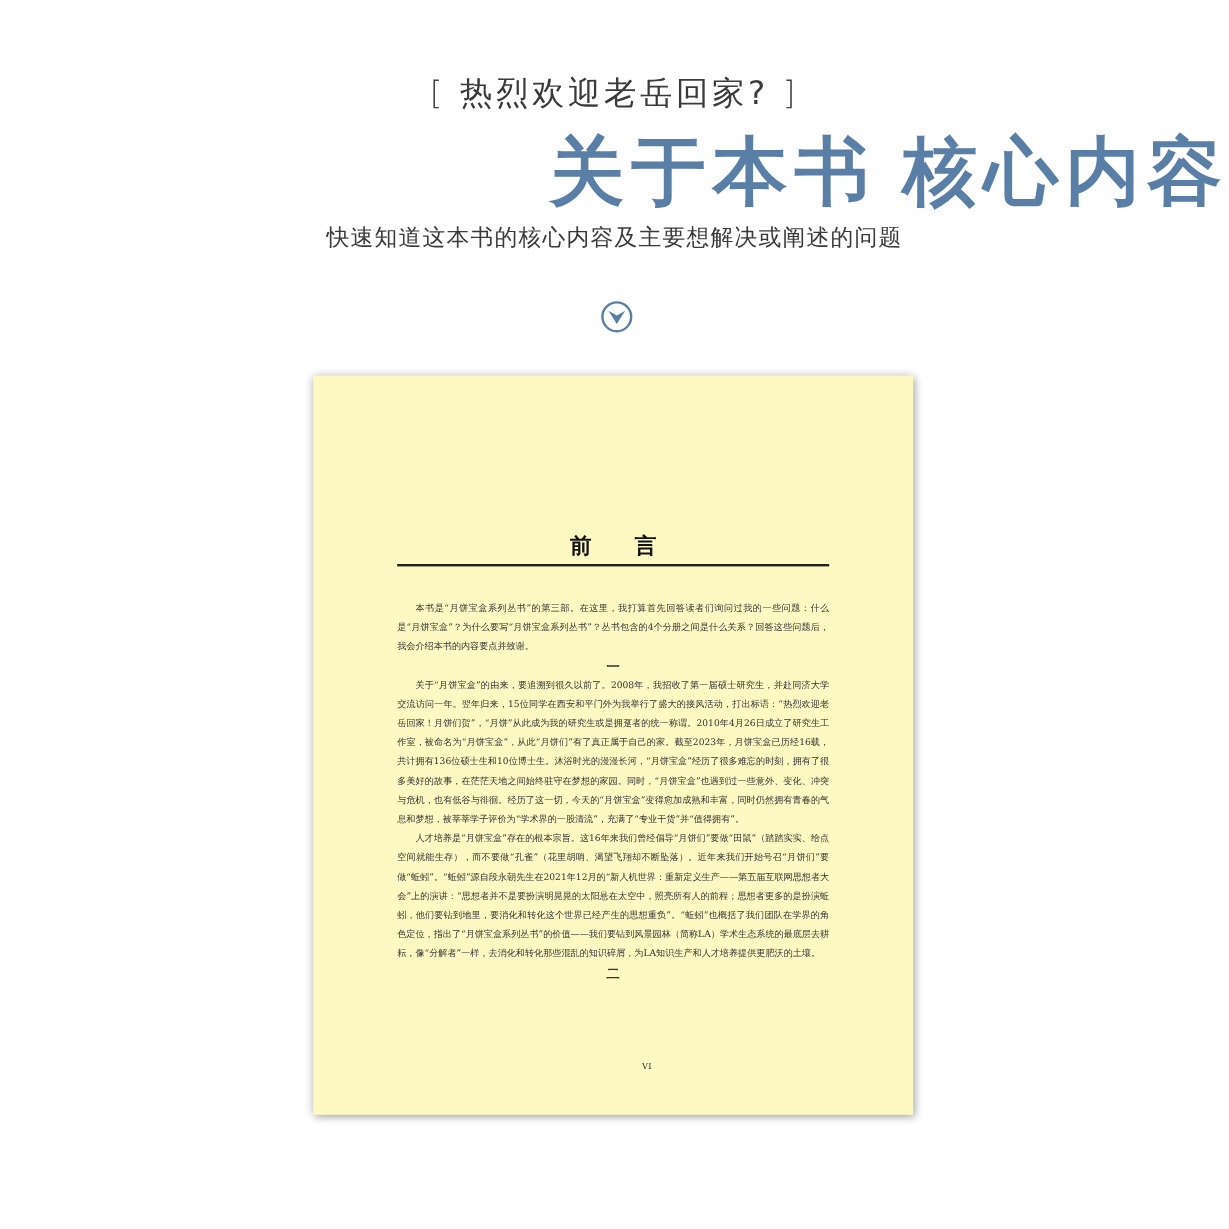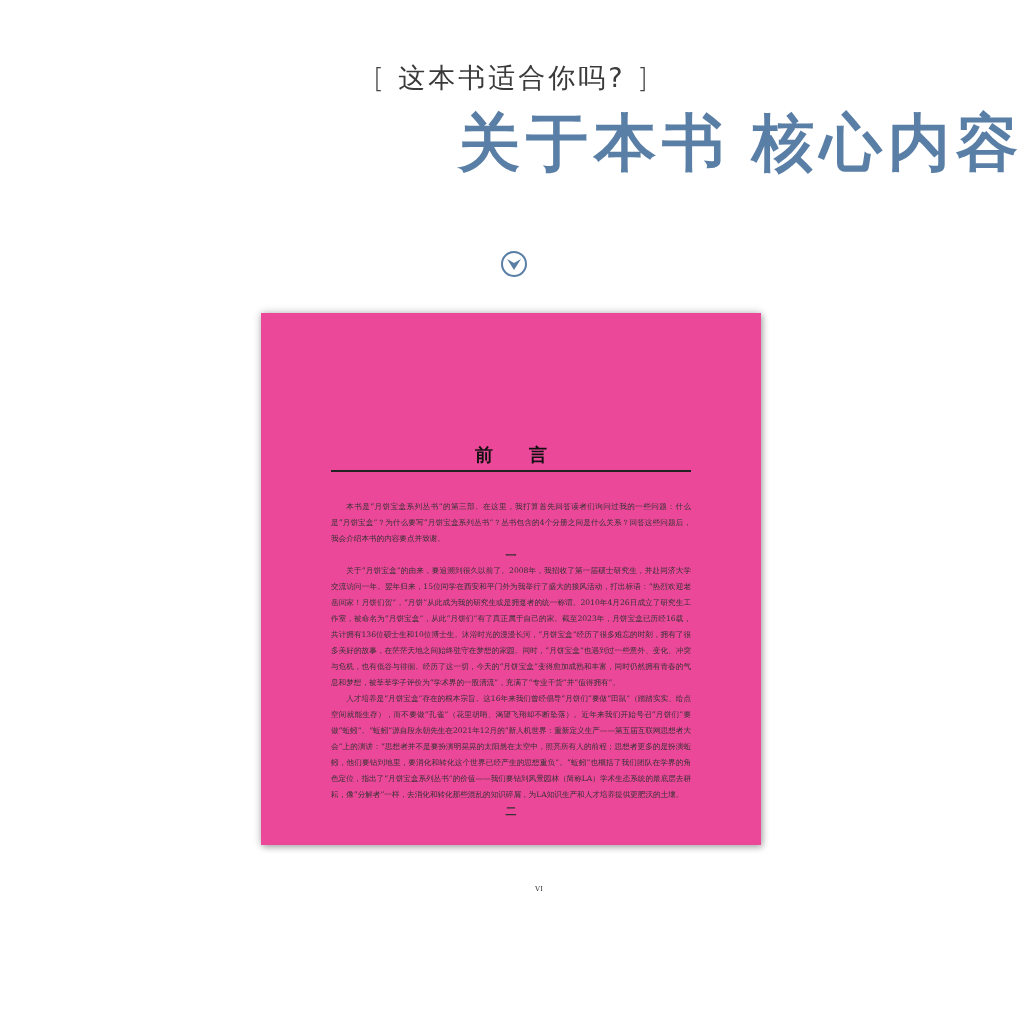--- a/index.html
+++ b/index.html
@@ -22,22 +22,22 @@
     position: absolute; top: 185px; left: 0; width: 1024px; text-align: center;
     font-family: "DejaVu Sans", sans-serif; font-size: 19px; color: #3a3a3a; letter-spacing: 1px;
   }
   .down-btn {
     position: absolute; top: 251px; left: 501px; width: 26px; height: 26px;
     border: 2px solid #5a7fa6; border-radius: 50%;
     display: flex; align-items: center; justify-content: center;
   }
 
   .page {
-    position: absolute; left: 261px; top: 313px; width: 500px; height: 532px;
-    background: #ec4899;
+    position: absolute; left: 261px; top: 313px; width: 500px; height: 616px;
+    background: #fef9c3;
     box-shadow: 0 0 8px rgba(0,0,0,0.28), 2px 3px 6px rgba(0,0,0,0.18);
   }
   .page-title {
     position: absolute; top: 130px; left: 0; width: 500px; text-align: center;
     font-family: "DejaVu Sans", sans-serif; font-weight: bold; font-size: 18px; color: #111;
   }
   .page-title .t2 { margin-left: 36px; }
   .title-rule { position: absolute; top: 157px; left: 70px; width: 360px; height: 1.5px; background: #222; }
 
   .body-text {
@@ -54,26 +54,27 @@
     position: absolute; top: 572px; left: 0; width: 500px; text-align: center;
     font-family: "DejaVu Serif", serif; font-size: 7px; color: #333; margin-left: 28px;
   }
 </style>
 </head>
 <body>
 
 <div class="header">
   <div class="eyebrow">
     <span class="br">[</span>
-    <span>这本书适合你吗?</span>
+    <span>热烈欢迎老岳回家?</span>
     <span class="br">]</span>
   </div>
   <div class="headline">
     <span>关于本书</span><span class="gap"></span><span>核心内容</span>
   </div>
+  <div class="subtitle">快速知道这本书的核心内容及主要想解决或阐述的问题</div>
   <div class="down-btn">
     <svg width="16" height="14" viewBox="0 0 16 14">
       <path d="M1 2 L8 6 L15 2 L8 13 Z" fill="#5a7fa6"></path>
     </svg>
   </div>
 </div>
 
 <div class="page">
   <div class="page-title">
     <span>前</span><span class="t2">言</span>

